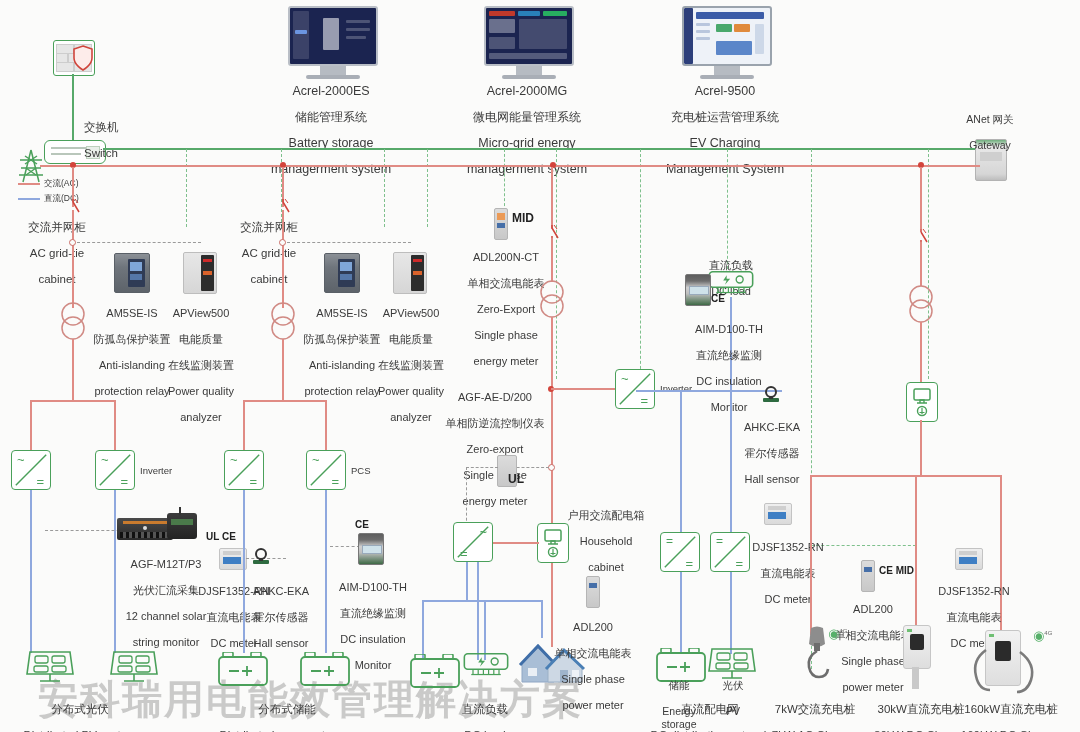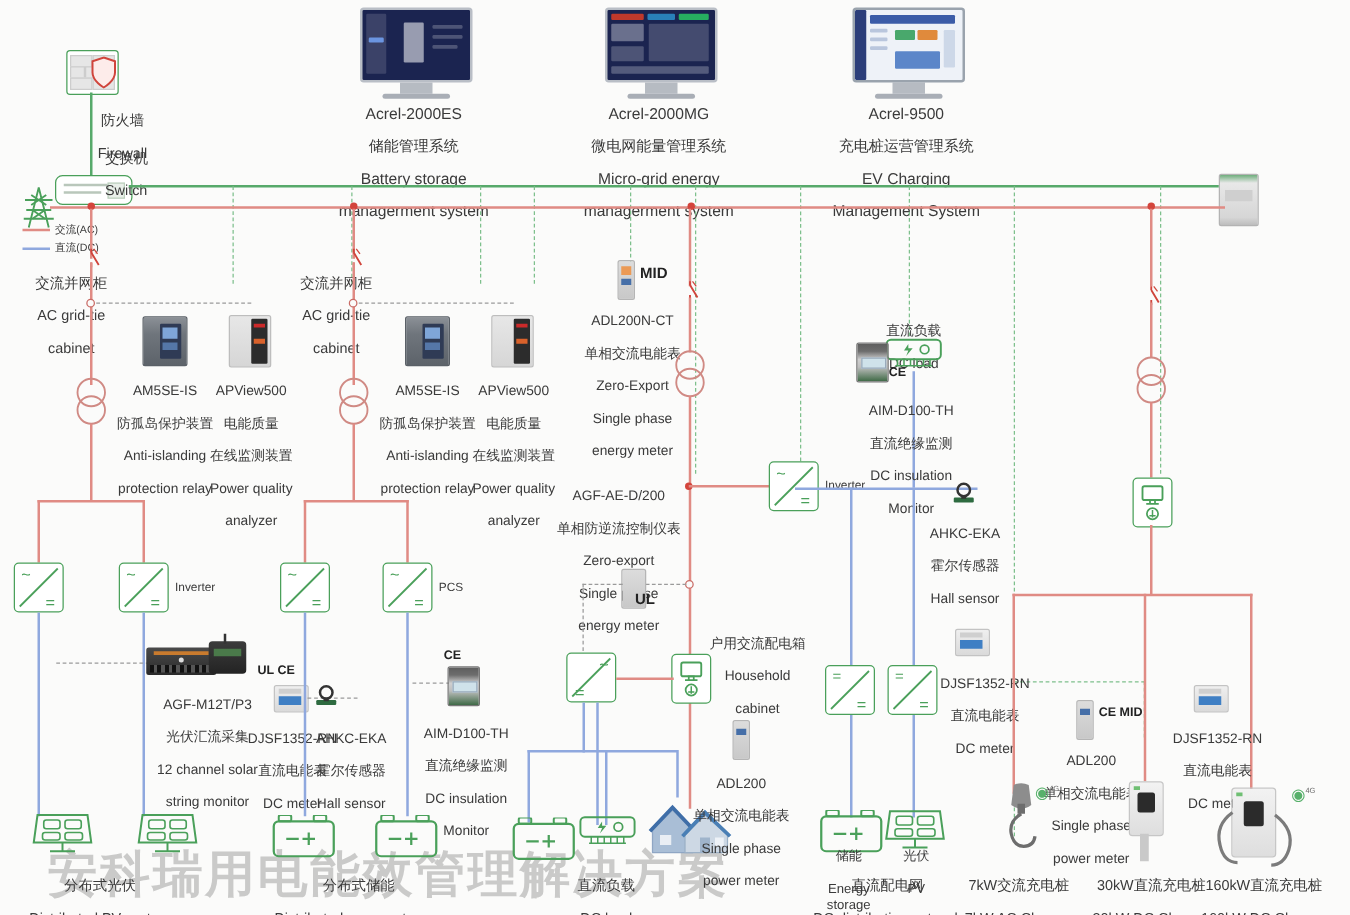--- a/index.html
+++ b/index.html
@@ -173,40 +173,40 @@
     <div class="brick" style="left:2px;top:3px;width:16px;"></div>
     <div class="brick" style="left:20px;top:3px;width:16px;"></div>
     <div class="brick" style="left:2px;top:12px;width:10px;"></div>
     <div class="brick" style="left:14px;top:12px;width:16px;"></div>
     <div class="brick" style="left:2px;top:21px;width:16px;"></div>
     <div class="brick" style="left:20px;top:21px;width:16px;"></div>
     <svg class="shield" style="left:18px;top:4px;" viewBox="0 0 22 26">
       <path d="M11 1 L20 4 V13 C20 20 11 25 11 25 C11 25 2 20 2 13 V4 Z" fill="#fdecea" stroke="#d0453c" stroke-width="1.6"></path>
     </svg>
   </div>
-  <div class="lbl" style="left:58px;top:78px;width:80px;">
-    <div class="cn" style="font-size:11.5px;">防火墙</div>
-    <div style="font-size:11.5px;">Firewall</div>
-  </div>
 
   <div class="ln net" style="left:72px;top:74px;width:2px;height:75px;"></div>
 
   <div class="switchbox" style="left:44px;top:140px;">
     <div class="l1"></div>
       <div class="l2"></div>
       <div class="sq"></div>
   </div>
   <div class="lbl lbl-left" style="left:84px;top:108px;width:80px;text-align:left;">
     <div class="cn" style="font-size:11.5px;">交换机</div>
     <div style="font-size:11.5px;">Switch</div>
   </div>
 
   <div class="gateway" style="left:975px;top:139px;">
       <div class="t"></div>
     </div>
+  <div class="lbl" style="left:950px;top:100px;width:80px;">
+    <div class="cn" style="font-size:10.5px;">ANet 网关</div>
+    <div style="font-size:10.5px;">Gateway</div>
+  </div>
 
   <div class="ln net" style="left:103px;top:148px;width:872px;height:1.6px;"></div>
 
   <div class="vdash-net" style="left:186px;top:149px;height:78px;"></div>
   <div class="vdash-net" style="left:281px;top:149px;height:78px;"></div>
   <div class="vdash-net" style="left:384px;top:149px;height:78px;"></div>
   <div class="vdash-net" style="left:427px;top:149px;height:78px;"></div>
   <div class="vdash-net" style="left:504px;top:149px;height:62px;"></div>
   <div class="vdash-net" style="left:556px;top:149px;height:230px;"></div>
   <div class="vdash-net" style="left:640px;top:149px;height:230px;"></div>

